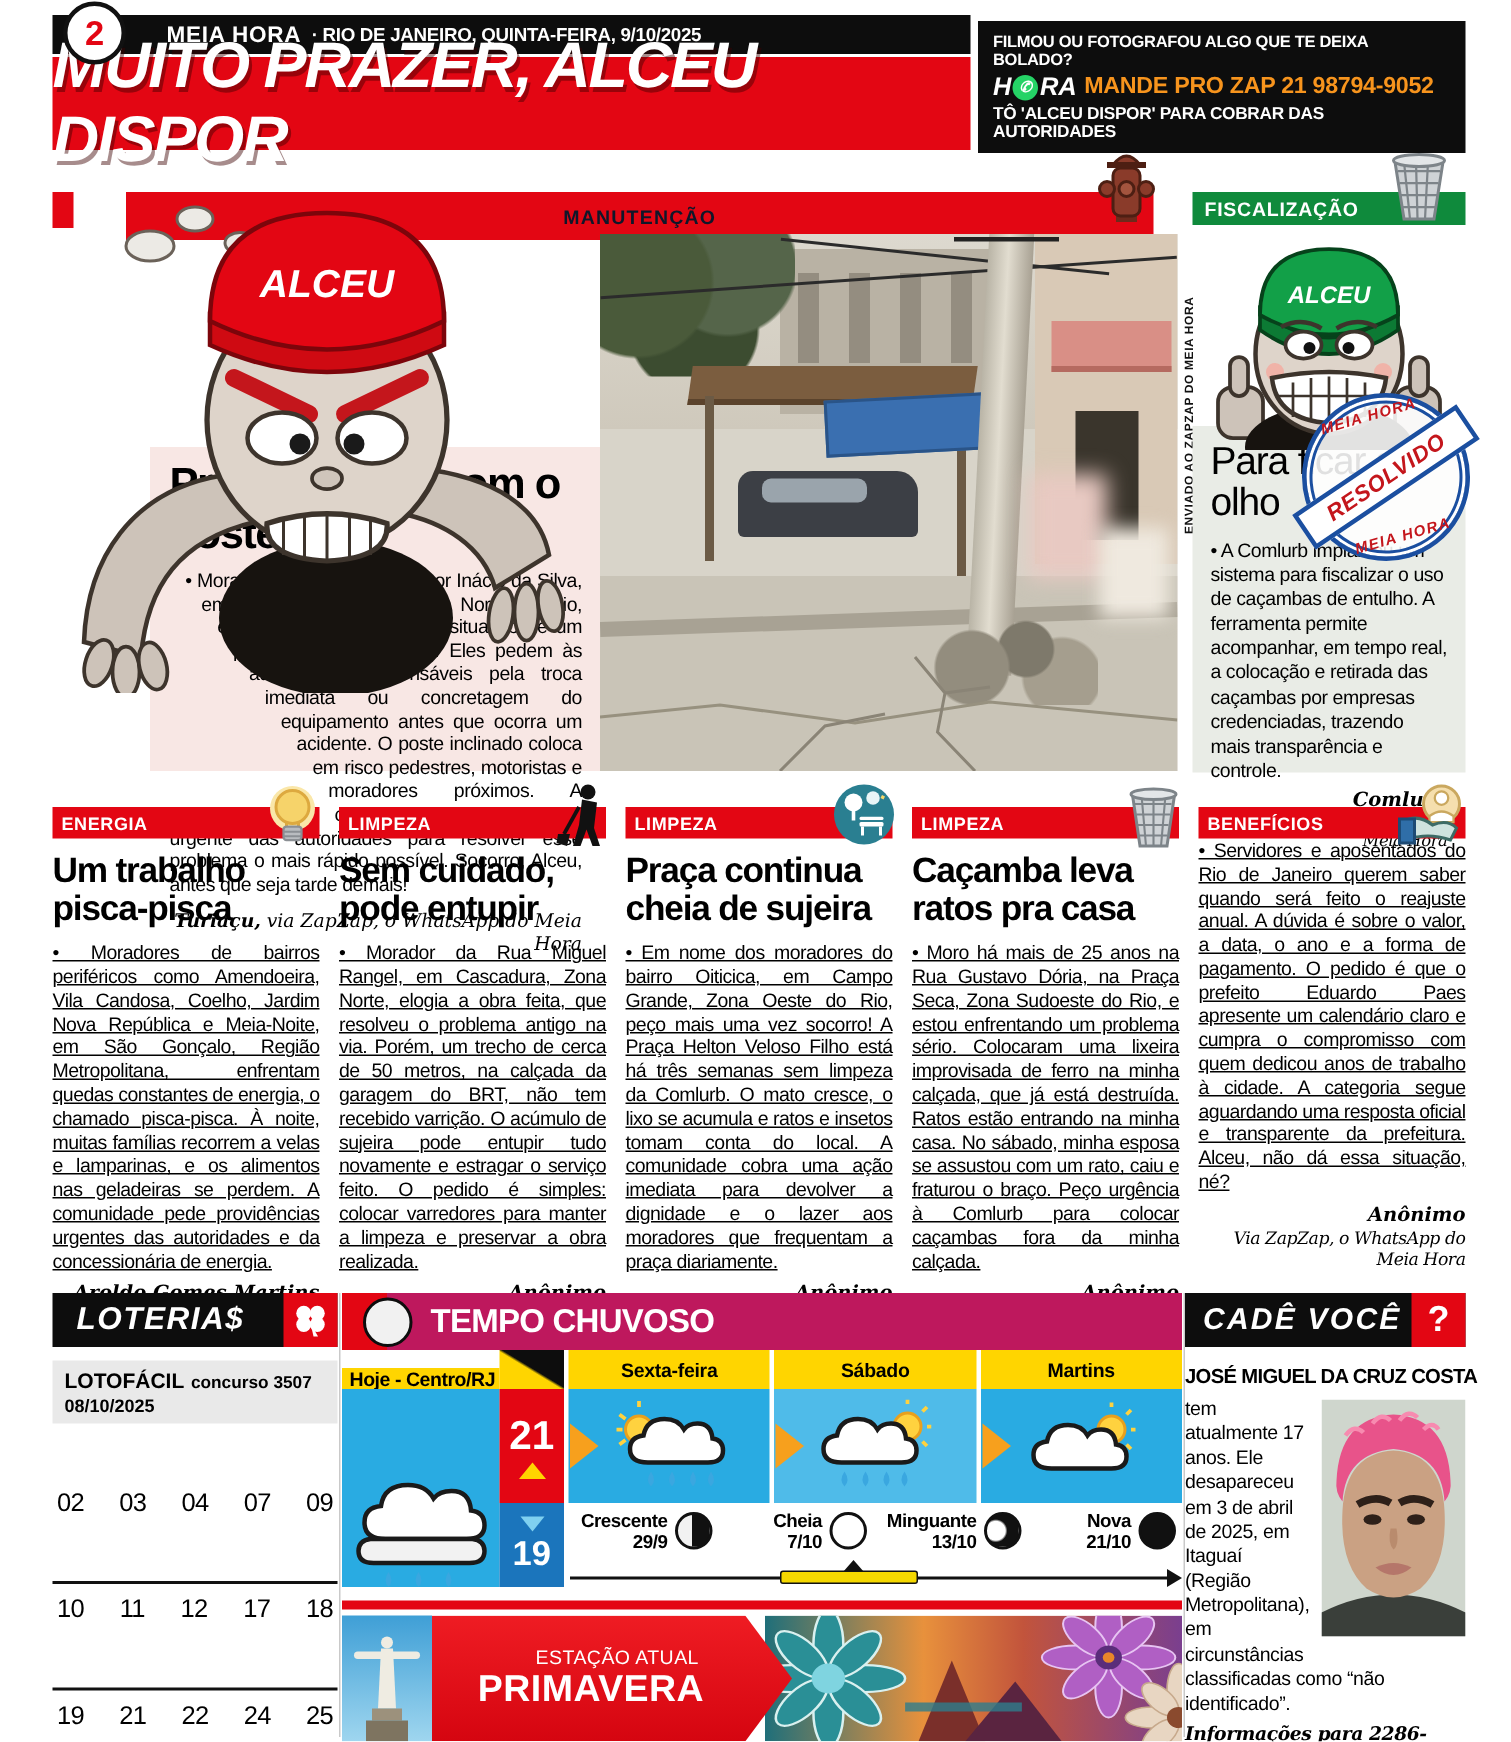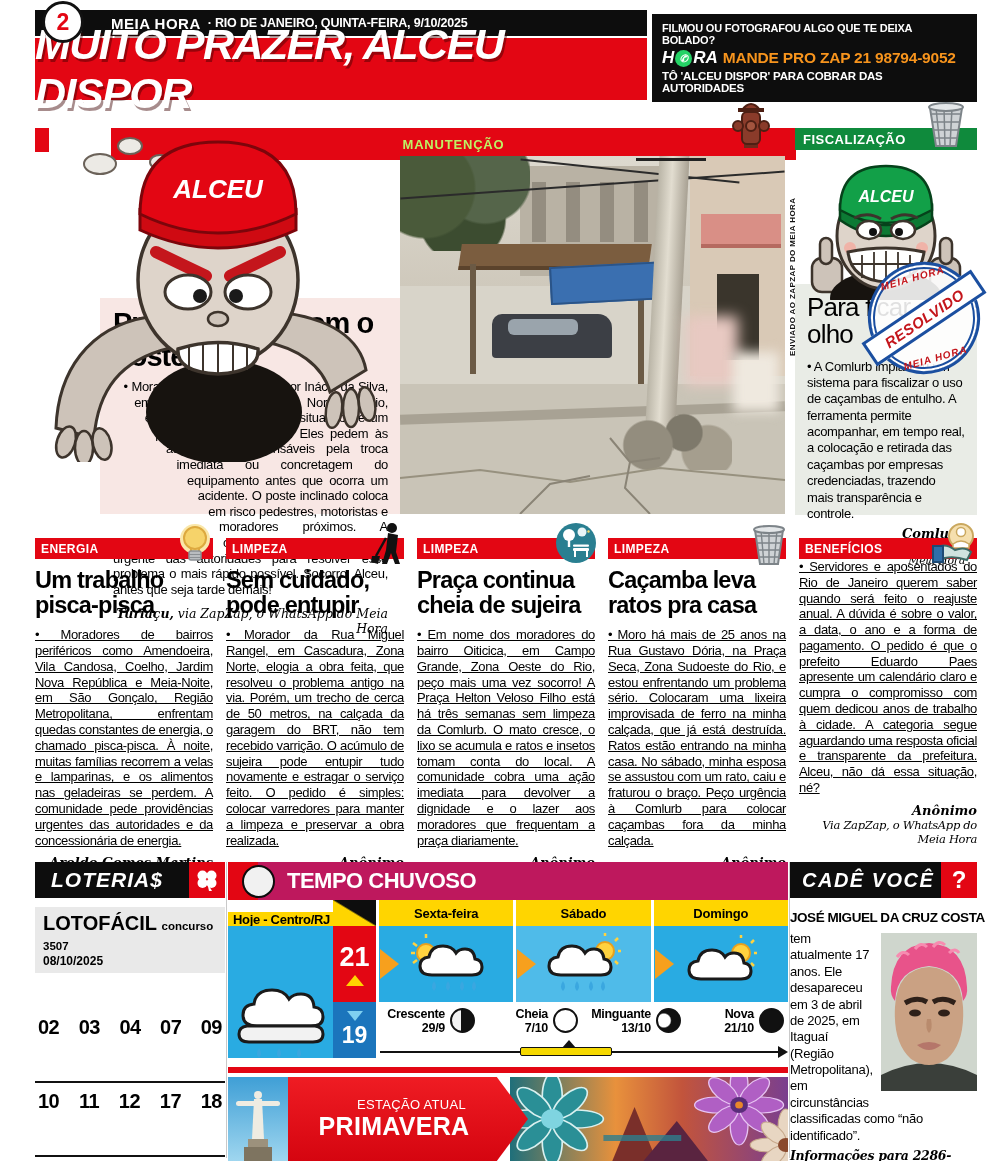--- a/index.html
+++ b/index.html
@@ -23,22 +23,22 @@
   .zap .l1 { font-size:11px; font-weight:bold; letter-spacing:-0.2px; }
   .zap .l2 { display:flex; align-items:center; gap:5px; }
   .zap .logo { font-weight:bold; font-style:italic; font-size:17px; display:flex; align-items:center; }
   .zap .wa { width:17px; height:17px; border-radius:50%; background:#25d366; display:inline-flex;
              align-items:center; justify-content:center; color:#fff; font-size:10px; margin:0 1px; }
   .zap .ztxt { color:#f7941d; font-weight:bold; font-size:15.5px; letter-spacing:-0.2px; }
   .zap .l3 { font-size:11.5px; font-weight:bold; letter-spacing:-0.2px; }
 
   
   .red-chip { position:absolute; left:35px; top:128px; width:14px; height:24px; background:#e30613; }
-  .bar-manut { position:absolute; left:111px; top:128px; width:685px; height:32px; background:#e30613;
-               color:#bef264; font-weight:bold; font-size:13px; display:flex; align-items:center;
+  .bar-manut { position:absolute; left:84px; top:128px; width:685px; height:32px; background:#e30613;
+               color:#0f172a; font-weight:bold; font-size:13px; display:flex; align-items:center;
                justify-content:center; letter-spacing:0.8px; }
   .hydrant-wrap { position:absolute; left:730px; top:98px; z-index:3; }
   .basket-top { position:absolute; left:924px; top:98px; z-index:3; }
 
   .photo { position:absolute; left:400px; top:156px; width:385px; height:358px; background:#d8d4c9; overflow:hidden; }
   .ph-sky { position:absolute; left:0; top:0; width:100%; height:130px;
             background:linear-gradient(#ddd9cf,#cfc9bc); }
   .ph-trees { position:absolute; left:-20px; top:-10px; width:150px; height:105px;
               background:radial-gradient(circle at 30% 40%, #4a5a3a 0 40%, transparent 42%),
                          radial-gradient(circle at 70% 30%, #55654a 0 35%, transparent 37%),
@@ -121,25 +121,25 @@
   .col .sig-via { text-align:right; font-family:"DejaVu Serif",serif; font-style:italic; font-size:11.5px; letter-spacing:-0.3px; }
 
   
   .vsep { position:absolute; width:1px; background:#c9c9c9; }
   .lottery { position:absolute; left:35px; top:862px; width:190px; }
   .lot-head { height:36px; background:#0d0d0d; display:flex; align-items:center; position:relative; padding-left:16px; }
   .lot-head .t { color:#fff; font-weight:bold; font-style:italic; font-size:21px; letter-spacing:1px; }
   .lot-head .clover-box { position:absolute; right:0; top:0; width:36px; height:36px; background:#e30613;
                           display:flex; align-items:center; justify-content:center; }
   .lot-sub { background:#e9e9e9; padding:4px 6px 4px 8px; margin-top:9px; line-height:1.2; }
-  .lot-sub .n { font-weight:bold; font-size:20px; }
+  .lot-sub .n { font-weight:bold; font-size:14px; }
   .lot-sub .c { font-weight:bold; font-size:11.5px; }
   .lot-sub .d { font-weight:bold; font-size:12px; }
   .lot-rows { margin-top:2px; }
-  .lot-row { display:flex; justify-content:space-between; padding:7px 3px 6px; font-weight:bold; font-size:20px; letter-spacing:-0.5px;margin-top:36px; }
+  .lot-row { display:flex; justify-content:space-between; padding:7px 3px 6px; font-weight:normal; font-size:17px; letter-spacing:-0.5px;margin-top:36px; }
   .lf .lot-row + .lot-row { border-top:2px solid #111; }
 
   
   .weather { position:absolute; left:228px; top:862px; width:560px; }
   .w-head { height:38px; background:#be185d; display:flex; align-items:center; }
   .w-head .red { width:30px; height:100%; background:#e30613; }
   .w-head .circ { width:33px; height:33px; border-radius:50%; background:#f1f1f1; margin-left:-16px;
                   border:2px solid #0d0d0d; }
   .w-head .t { color:#fff; font-weight:bold; font-size:22px; letter-spacing:-0.5px; margin-left:12px; }
   .w-days { display:flex; height:26px; }
@@ -539,21 +539,21 @@
     <div class="w-head">
       <div class="red"></div>
       <div class="circ"></div>
       <div class="t">TEMPO CHUVOSO</div>
     </div>
     <div class="w-days">
       <div class="today">Hoje - Centro/RJ</div>
       <div class="wedge"></div>
       <div class="day">Sexta-feira</div>
       <div class="day">Sábado</div>
-      <div class="day">Domingo</div>
+      <div class="day">Martins</div>
     </div>
     <div class="w-body">
       <div class="w-left">
         <svg width="92" height="78" viewBox="0 0 92 78">
           <path d="M22 46 Q8 46 8 35 Q8 25 19 24 Q21 10 37 10 Q49 10 54 19 Q58 14 66 14 Q78 14 79 27 Q88 28 88 37 Q88 46 76 46 Z" fill="#fff" stroke="#1a1a1a" stroke-width="3"></path>
           <path d="M14 62 Q4 62 4 54 Q4 47 12 46 L80 46 Q88 47 88 54 Q88 62 78 62 Z" fill="#f2f2f2" stroke="#1a1a1a" stroke-width="3"></path>
           <g fill="#3aa7e0">
               <path d="M24 68 q4 6 0 10 q-4 -4 0 -10"></path>
               <path d="M44 68 q4 6 0 10 q-4 -4 0 -10"></path>
               <path d="M64 68 q4 6 0 10 q-4 -4 0 -10"></path>

